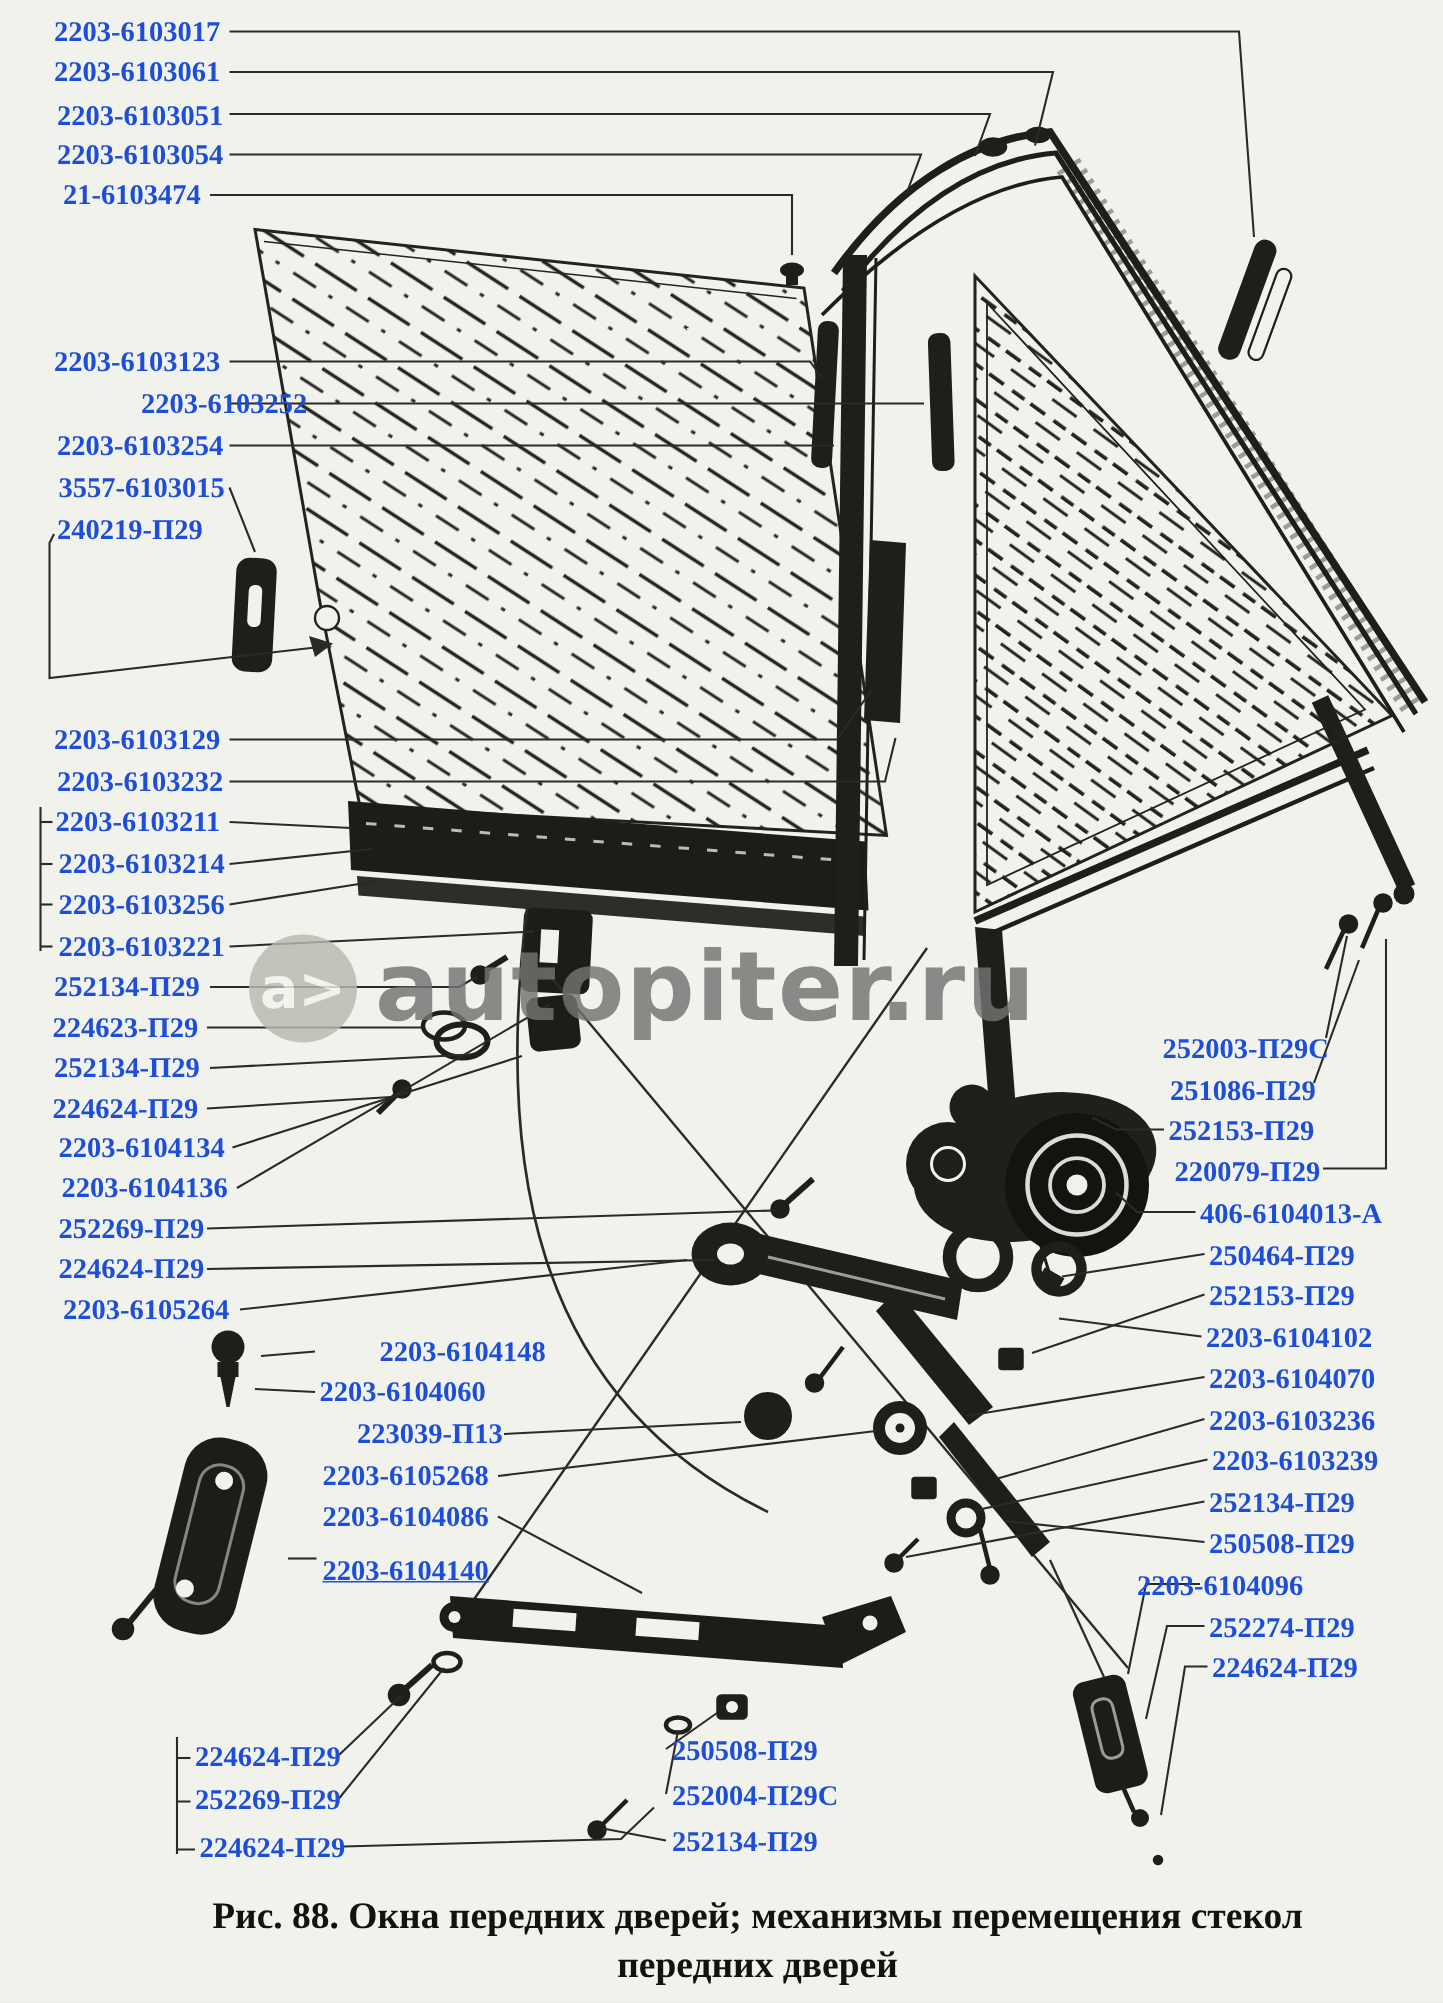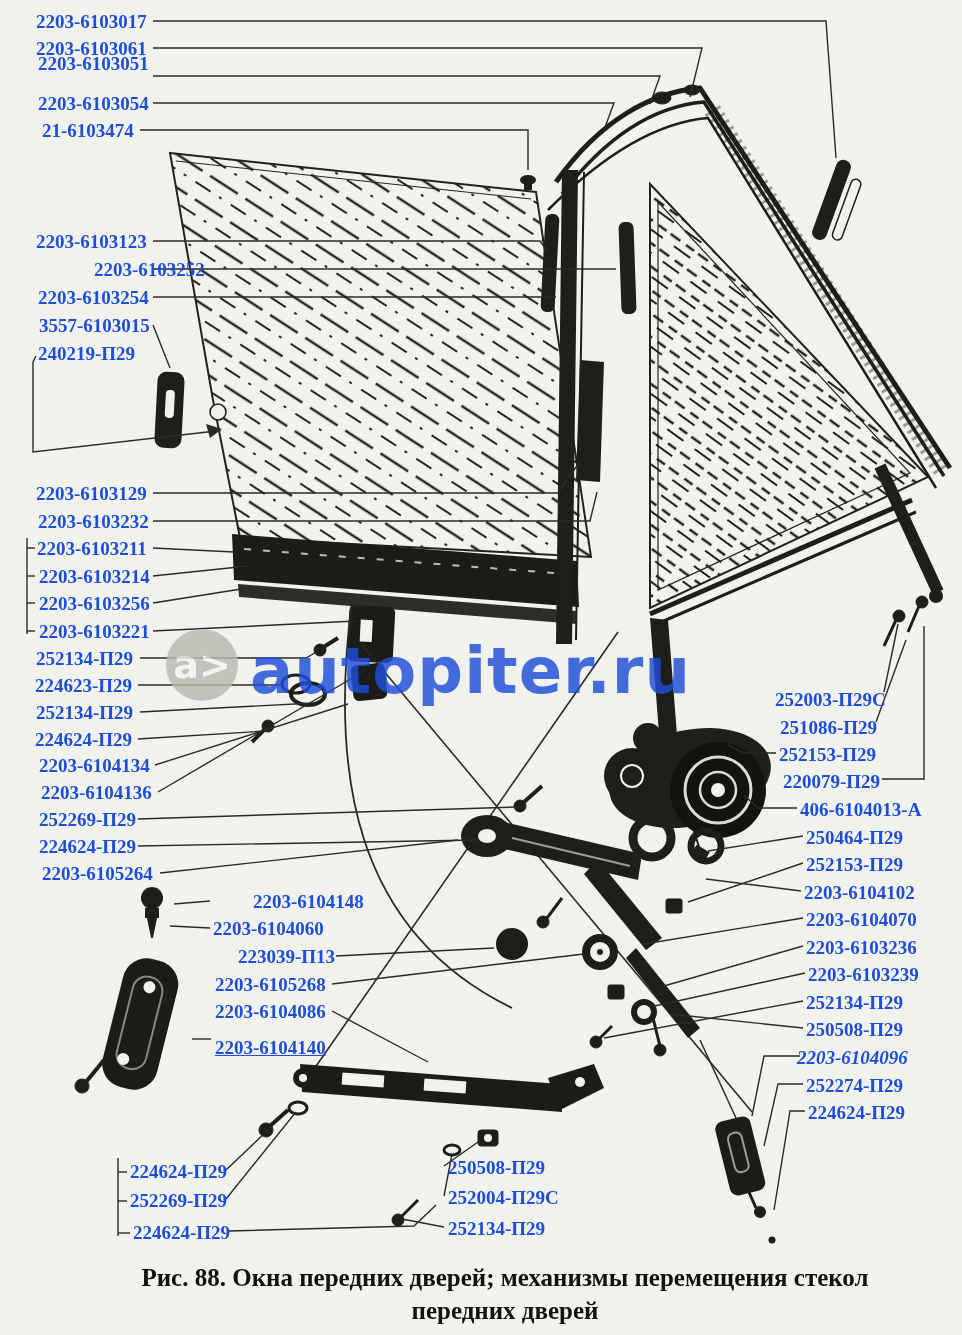--- a/index.html
+++ b/index.html
@@ -6,21 +6,21 @@
   .page{position:relative;width:962px;height:1335px;background:#f2f2ec;overflow:hidden;
         font-family:"Liberation Serif",serif;}
   .page svg{position:absolute;left:0;top:0;}
   .labels{position:absolute;left:0;top:0;width:962px;height:1335px;pointer-events:none;}
   .part-label{position:absolute;font:600 19px "Liberation Serif",serif;color:#1d4ed8;
               white-space:nowrap;line-height:20px;}
   .watermark{position:absolute;left:166px;top:622px;display:flex;align-items:center;gap:12px;
              opacity:.82;pointer-events:none;}
   .wm-logo{width:72px;height:72px;border-radius:50%;background:#b9b9b2;color:#f4f4ee;
            font:700 38px "DejaVu Sans",sans-serif;display:flex;align-items:center;justify-content:center;}
-  .wm-text{font:700 64px "DejaVu Sans",sans-serif;color:#1d4ed8;letter-spacing:1px;margin-top:12px;}
+  .wm-text{font:700 64px "DejaVu Sans",sans-serif;color:#737373;letter-spacing:1px;}
   .caption{position:absolute;left:0;right:0;top:1262px;text-align:center;
            font:700 25px "Liberation Serif",serif;color:#121210;line-height:1.3;padding-left:48px;}
 </style>
 </head>
 <body>
 
 <div class="page">
 
   <svg width="962" height="1335" viewBox="0 0 962 1335">
     <defs>
@@ -267,21 +267,21 @@
   </svg>
 
   <div class="watermark">
     <span class="wm-logo">a&gt;</span>
     <span class="wm-text">autopiter.ru</span>
   </div>
 
   <div class="labels">
       <div class="part-label" style="left: 36px; top: 12px;">2203-6103017</div>
       <div class="part-label" style="left: 36px; top: 39px;">2203-6103061</div>
-      <div class="part-label" style="left: 38px; top: 54px;">2203-6103051</div>
+      <div class="part-label" style="left: 38px; top: 68px;">2203-6103051</div>
       <div class="part-label" style="left: 38px; top: 94px;">2203-6103054</div>
       <div class="part-label" style="left: 42px; top: 121px;">21-6103474</div>
       <div class="part-label" style="left: 36px; top: 232px;">2203-6103123</div>
       <div class="part-label" style="left: 54px; top: 260px; margin-left: 40px;">2203-6103252</div>
       <div class="part-label" style="left: 38px; top: 288px;">2203-6103254</div>
       <div class="part-label" style="left: 39px; top: 316px;">3557-6103015</div>
       <div class="part-label" style="left: 38px; top: 344px;">240219-П29</div>
       <div class="part-label" style="left: 36px; top: 484px;">2203-6103129</div>
       <div class="part-label" style="left: 38px; top: 512px;">2203-6103232</div>
       <div class="part-label" style="left: 37px; top: 539px;">2203-6103211</div>
@@ -309,21 +309,21 @@
       <div class="part-label" style="left: 783px; top: 772px;">220079-П29</div>
       <div class="part-label" style="left: 800px; top: 800px;">406-6104013-А</div>
       <div class="part-label" style="left: 806px; top: 828px;">250464-П29</div>
       <div class="part-label" style="left: 806px; top: 855px;">252153-П29</div>
       <div class="part-label" style="left: 804px; top: 883px;">2203-6104102</div>
       <div class="part-label" style="left: 806px; top: 910px;">2203-6104070</div>
       <div class="part-label" style="left: 806px; top: 938px;">2203-6103236</div>
       <div class="part-label" style="left: 808px; top: 965px;">2203-6103239</div>
       <div class="part-label" style="left: 806px; top: 993px;">252134-П29</div>
       <div class="part-label" style="left: 806px; top: 1020px;">250508-П29</div>
-      <div class="part-label" style="left: 797px; top: 1048px; font-style: italic;">2203-6104096</div>
+      <div class="part-label" style="left: 758px; top: 1048px;">2203-6104096</div>
       <div class="part-label" style="left: 806px; top: 1076px;">252274-П29</div>
       <div class="part-label" style="left: 808px; top: 1103px;">224624-П29</div>
       <div class="part-label" style="left: 130px; top: 1162px;">224624-П29</div>
       <div class="part-label" style="left: 130px; top: 1191px;">252269-П29</div>
       <div class="part-label" style="left: 133px; top: 1223px;">224624-П29</div>
       <div class="part-label" style="left: 448px; top: 1158px;">250508-П29</div>
       <div class="part-label" style="left: 448px; top: 1188px;">252004-П29С</div>
       <div class="part-label" style="left: 448px; top: 1219px;">252134-П29</div>
     </div>
 

